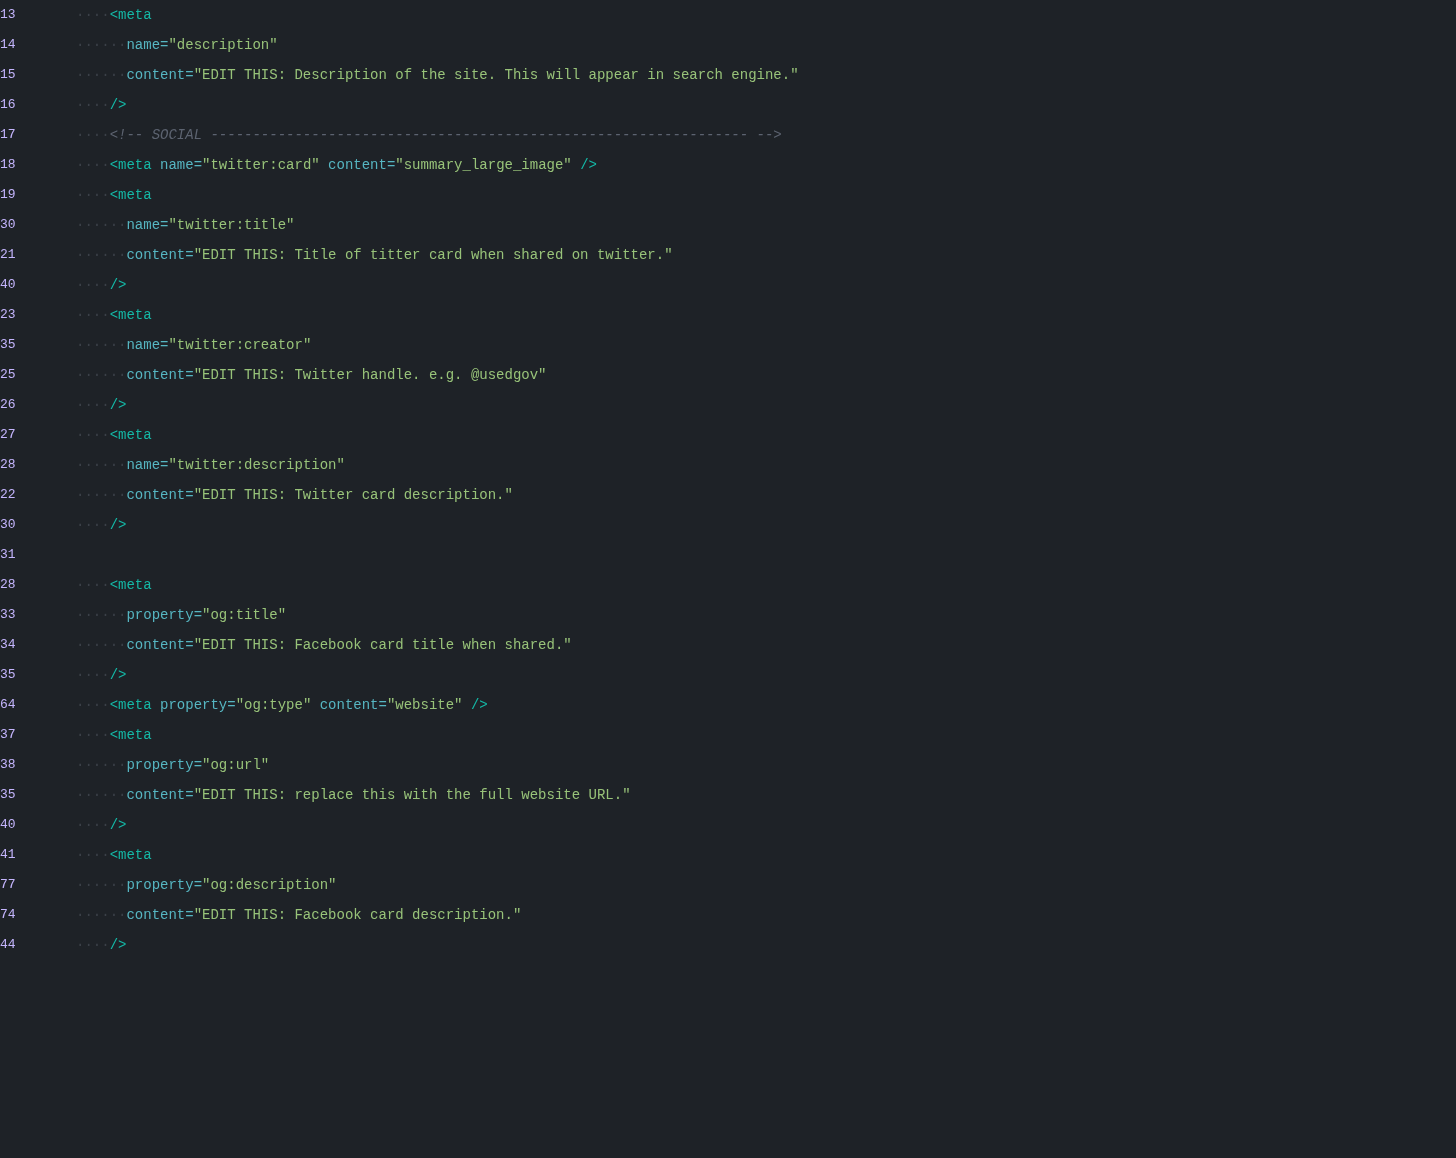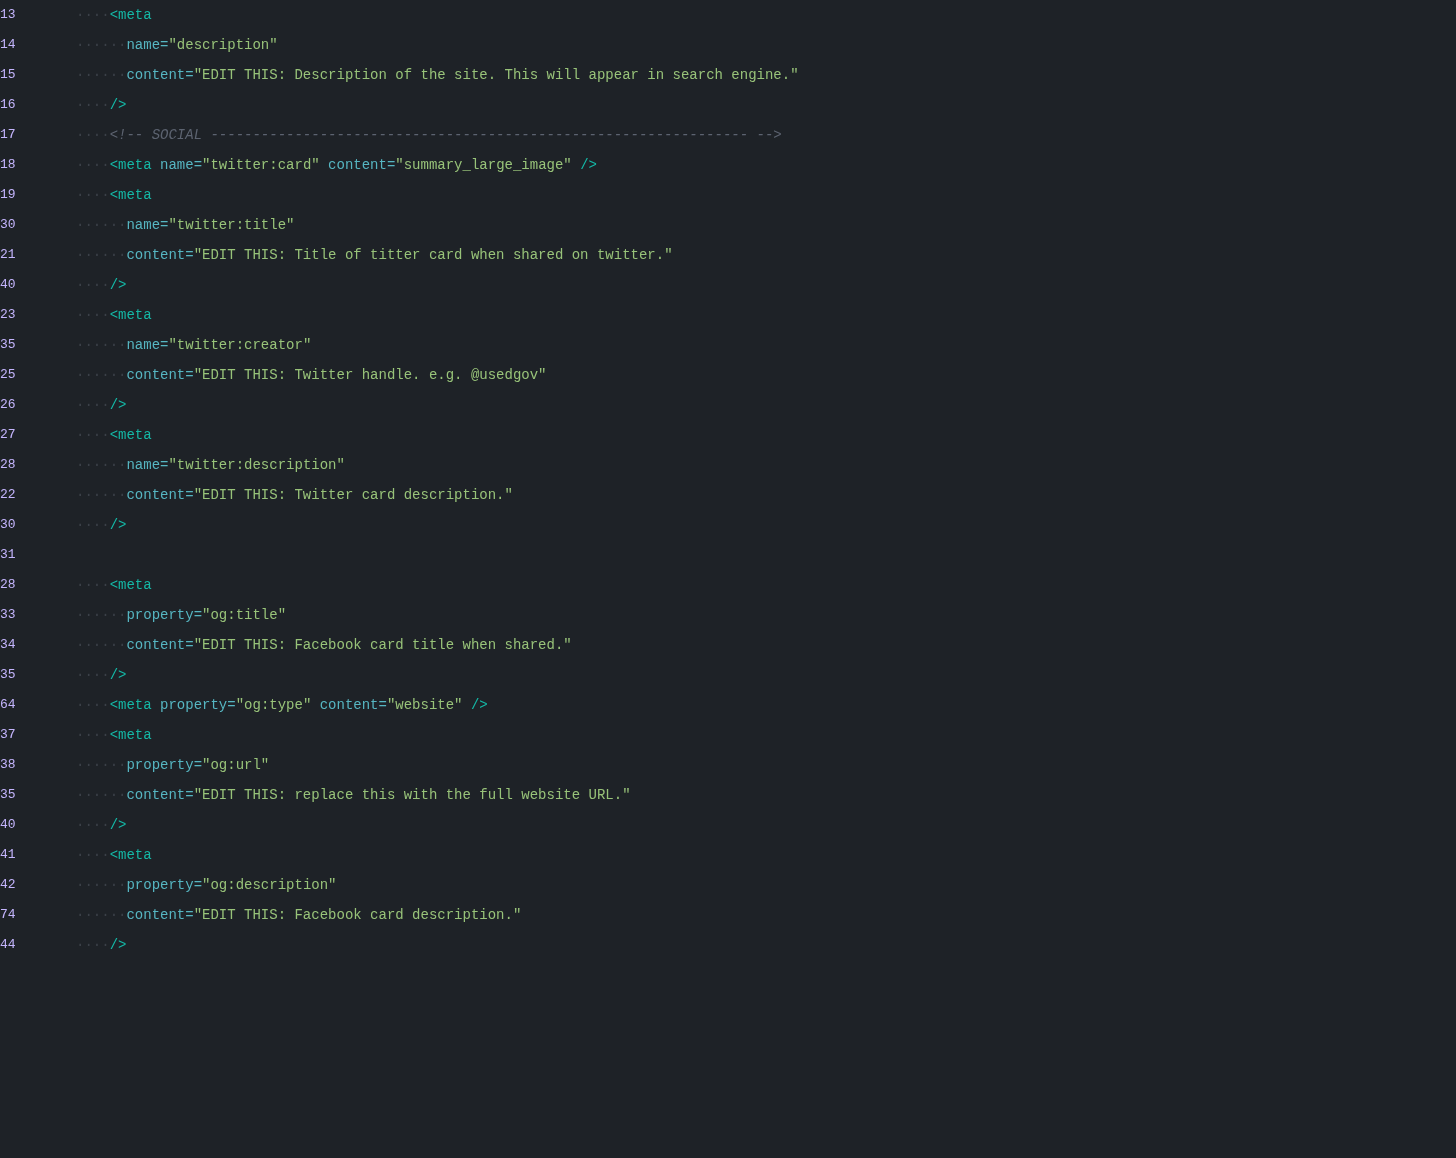--- a/index.html
+++ b/index.html
@@ -94,21 +94,21 @@
       <span class="line-number">28</span>
       <span class="line-number">33</span>
       <span class="line-number">34</span>
       <span class="line-number">35</span>
       <span class="line-number">64</span>
       <span class="line-number">37</span>
       <span class="line-number">38</span>
       <span class="line-number">35</span>
       <span class="line-number">40</span>
       <span class="line-number">41</span>
-      <span class="line-number">42</span>
+      <span class="line-number">77</span>
       <span class="line-number">74</span>
       <span class="line-number">44</span>
     </div>
   <div class="code-area">
 
   <div class="code-line"><span><span style="color:#3b4048">·</span><span style="color:#3b4048">·</span><span style="color:#3b4048">·</span><span style="color:#3b4048">·</span></span><span class="tag">&lt;meta</span></div>
       <div class="code-line"><span><span style="color:#3b4048">·</span><span style="color:#3b4048">·</span><span style="color:#3b4048">·</span><span style="color:#3b4048">·</span></span><span><span style="color:#3b4048">·</span><span style="color:#3b4048">·</span></span><span class="attr-name">name=</span><span class="attr-value">"description"</span></div>
       <div class="code-line"><span><span style="color:#3b4048">·</span><span style="color:#3b4048">·</span><span style="color:#3b4048">·</span><span style="color:#3b4048">·</span></span><span><span style="color:#3b4048">·</span><span style="color:#3b4048">·</span></span><span class="attr-name">content=</span><span class="attr-value">"EDIT THIS: Description of the site. This will appear in search engine."</span></div>
       <div class="code-line"><span><span style="color:#3b4048">·</span><span style="color:#3b4048">·</span><span style="color:#3b4048">·</span><span style="color:#3b4048">·</span></span><span class="tag">/&gt;</span></div>
       <div class="code-line"><span><span style="color:#3b4048">·</span><span style="color:#3b4048">·</span><span style="color:#3b4048">·</span><span style="color:#3b4048">·</span></span><span class="comment">&lt;!-- SOCIAL ---------------------------------------------------------------- --&gt;</span></div>

